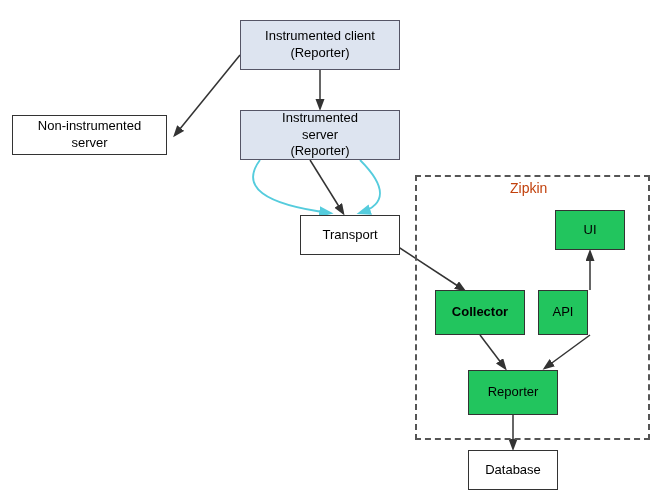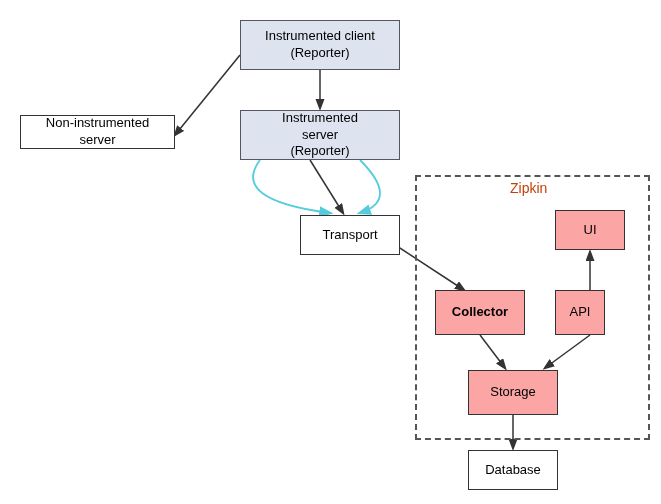--- a/index.html
+++ b/index.html
@@ -26,21 +26,21 @@
       align-items: center;
       justify-content: center;
       line-height: 1.3;
       padding: 4px 24px;
     }
     .node-blue {
       background: #dde4f0;
       border-color: #556;
     }
     .node-green {
-      background: #fca5a5;
+      background: #22c55e;
       border-color: #333;
     }
     .zipkin-box {
       position: absolute;
       border: 2px dashed #555;
       background: transparent;
     }
     .zipkin-label {
       position: absolute;
       font-size: 14px;
@@ -93,46 +93,46 @@
   </svg>
 
   <div class="zipkin-box" style="left:415px; top:175px; width:235px; height:265px;"></div>
   <div class="zipkin-label" style="left:510px; top:180px;">Zipkin</div>
 
   <div class="node node-blue" style="left:240px; top:20px; width:160px; height:50px;">
     <span style="white-space:pre-line;">Instrumented client
 (Reporter)</span>
   </div>
 
-  <div class="node" style="left:20px; top:115px; width:155px; height:34px;">
+  <div class="node" style="left:12px; top:115px; width:155px; height:40px;">
     <span>Non-instrumented server</span>
   </div>
 
   <div class="node node-blue" style="left:240px; top:110px; width:160px; height:50px;">
     <span style="white-space:pre-line;">Instrumented server
 (Reporter)</span>
   </div>
 
   <div class="node" style="left:300px; top:215px; width:100px; height:40px;text-align:right;">
     <span>Transport</span>
   </div>
 
   <div class="node node-green" style="left:435px; top:290px; width:90px; height:45px;font-weight:bold;">
     <span>Collector</span>
   </div>
 
-  <div class="node node-green" style="left:555px; top:290px; width:48px; height:45px;">
+  <div class="node node-green" style="left:538px; top:290px; width:48px; height:45px;">
     <span>API</span>
   </div>
 
   <div class="node node-green" style="left:555px; top:210px; width:70px; height:40px;">
     <span>UI</span>
   </div>
 
   <div class="node node-green" style="left:468px; top:370px; width:90px; height:45px;">
-    <span>Storage</span>
+    <span>Reporter</span>
   </div>
 
   <div class="node" style="left:468px; top:450px; width:90px; height:40px;">
     <span>Database</span>
   </div>
 
 </div>
 
 </body></html>

